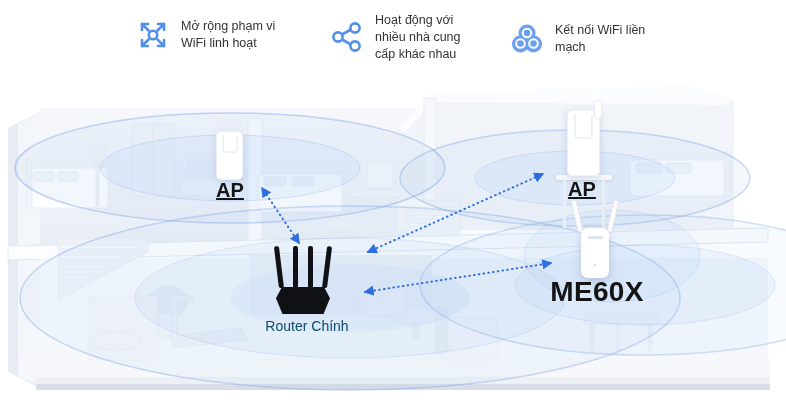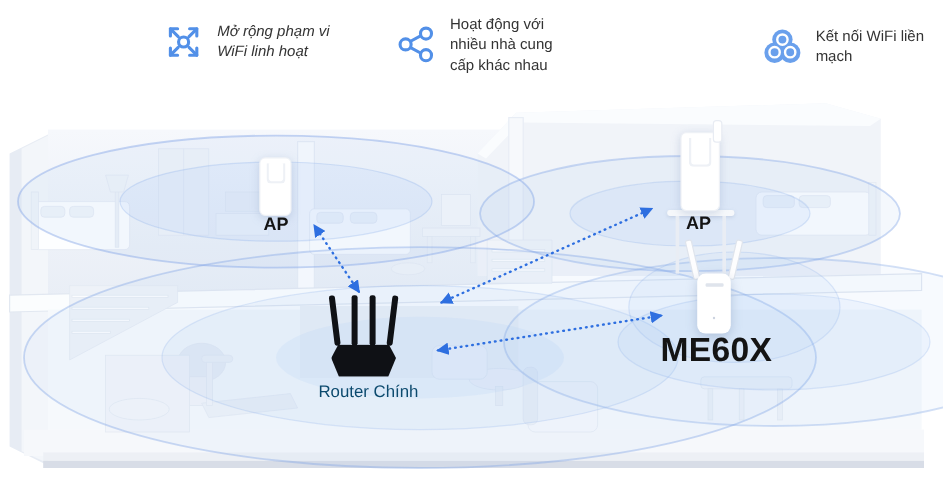--- a/index.html
+++ b/index.html
@@ -6,21 +6,21 @@
   .canvas{position:relative;width:786px;height:400px;background:#ffffff;overflow:hidden;
           font-family:"Liberation Sans",sans-serif;}
   
   .feature{position:absolute;display:flex;align-items:center;gap:11px;}
   .feature-icon{width:34px;height:34px;flex:0 0 34px;}
   .feature-label{font-size:12.5px;line-height:1.35;color:#333;white-space:pre-line;}
   
   .scene-svg{position:absolute;left:0;top:0;}
   
   .dev-label{position:absolute;text-align:center;color:#141414;}
-  .lbl-ap{width:60px;font-size:15px;font-weight:bold;}
+  .lbl-ap{width:60px;font-size:20px;font-weight:bold;text-decoration:underline;}
   .lbl-router{width:130px;font-size:14px;font-weight:500;color:#0c4a6e;}
   .lbl-me60x{width:150px;font-size:28px;font-weight:bold;letter-spacing:.3px;}
   .ap-device{position:absolute;background:#fff;border:1px solid #eef1f6;border-radius:5px;
              box-shadow:0 2px 7px rgba(140,160,195,.35);}
   .ap-slot{margin:4px auto 0;width:12px;height:15px;border:2px solid #eef1f6;border-top:none;
            border-radius:0 0 4px 4px;}
   .ap-nub{position:absolute;right:-3px;top:-11px;width:6px;height:17px;background:#fff;
           border:1px solid #e8ecf3;border-radius:3px;}
   .shelf{position:absolute;background:#f6f8fb;border-radius:2px;box-shadow:0 1px 3px rgba(150,165,195,.35);}
   .shelf-leg{position:absolute;width:3px;background:#e9edf4;}
@@ -152,21 +152,21 @@
       <ellipse cx="612" cy="256" rx="88" ry="46" fill="rgba(160,195,245,0.10)" stroke="rgba(140,175,235,0.25)" stroke-width="1"></ellipse>
     </g>
 
     <g stroke="#2e6fe0" stroke-width="2" stroke-linecap="round" stroke-dasharray="0.6,4.2" fill="none">
       <line x1="299" y1="243" x2="262" y2="188" marker-start="url(#ah)" marker-end="url(#ah)"></line>
       <line x1="368" y1="252" x2="543" y2="174" marker-start="url(#ah)" marker-end="url(#ah)"></line>
       <line x1="365" y1="292" x2="551" y2="263" marker-start="url(#ah)" marker-end="url(#ah)"></line>
     </g>
   </svg>
 
-  <div class="feature" style="left:136px;top:18px;width:250px;font-style:italic;">
+  <div class="feature" style="left:136px;top:18px;width:250px;">
     <svg class="feature-icon" viewBox="0 0 34 34">
       <g stroke="#5290e8" stroke-width="2.6" fill="none" stroke-linecap="round" stroke-linejoin="round">
         <circle cx="17" cy="17" r="4.2"></circle>
         <line x1="12.5" y1="12.5" x2="6" y2="6"></line>
           <polyline points="6,12 6,6 12,6"></polyline>
         <line x1="21.5" y1="12.5" x2="28" y2="6"></line>
           <polyline points="22,6 28,6 28,12"></polyline>
         <line x1="12.5" y1="21.5" x2="6" y2="28"></line>
           <polyline points="6,22 6,28 12,28"></polyline>
         <line x1="21.5" y1="21.5" x2="28" y2="28"></line>
@@ -185,21 +185,21 @@
         <circle cx="8" cy="17" r="4.6" fill="#fff"></circle>
         <circle cx="25" cy="8" r="4.6" fill="#fff"></circle>
         <circle cx="25" cy="26" r="4.6" fill="#fff"></circle>
       </g>
     </svg>
     <div class="feature-label">Hoạt động với
 nhiều nhà cung
 cấp khác nhau</div>
   </div>
 
-  <div class="feature" style="left:510px;top:22px;width:260px;justify-content:flex-end;">
+  <div class="feature" style="left:510px;top:22px;width:260px;">
     <svg class="feature-icon" viewBox="0 0 34 34">
       <g fill="#6aa0ec">
         <circle cx="17" cy="11" r="8.5"></circle>
           <circle cx="10.5" cy="22" r="8.5"></circle>
           <circle cx="23.5" cy="22" r="8.5"></circle>
         <circle cx="17" cy="17" r="7"></circle>
       </g>
       <g stroke="#ffffff" stroke-width="2" fill="none">
         <circle cx="17" cy="11" r="4.3"></circle>
           <circle cx="10.5" cy="21.5" r="4.3"></circle>

